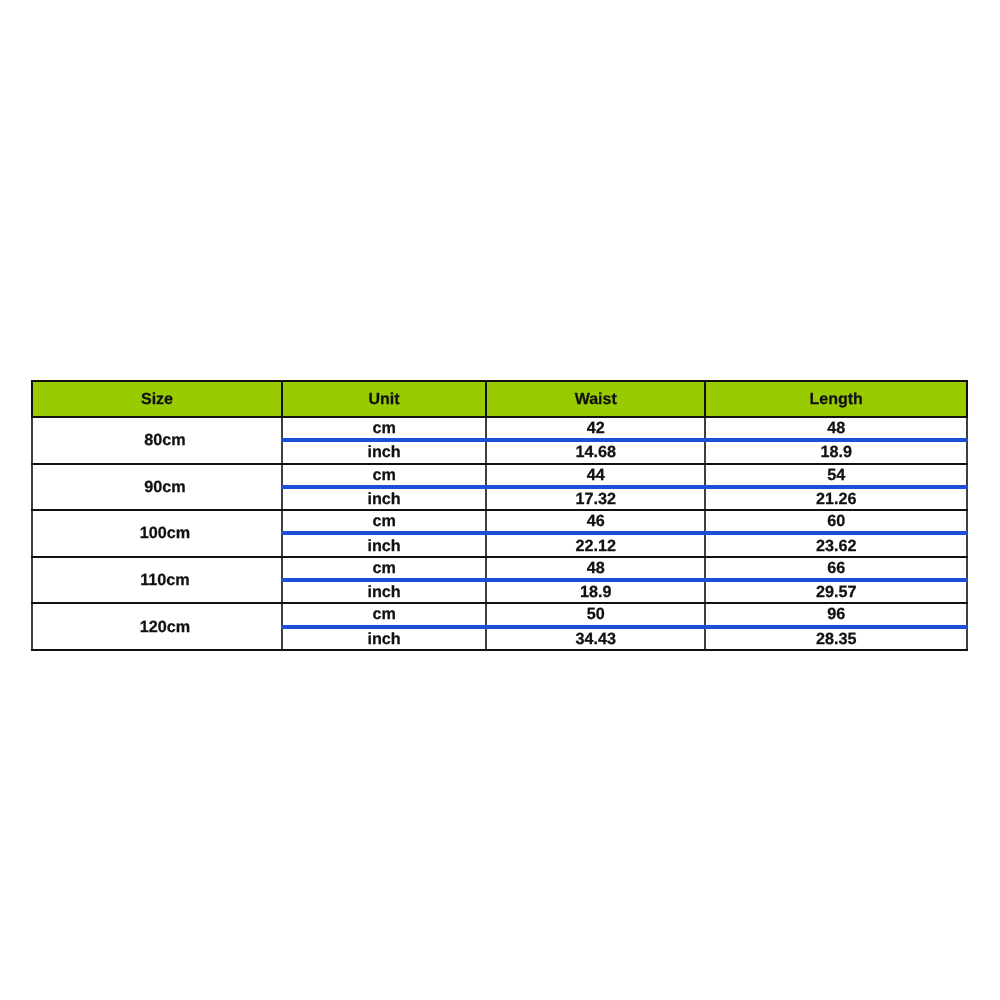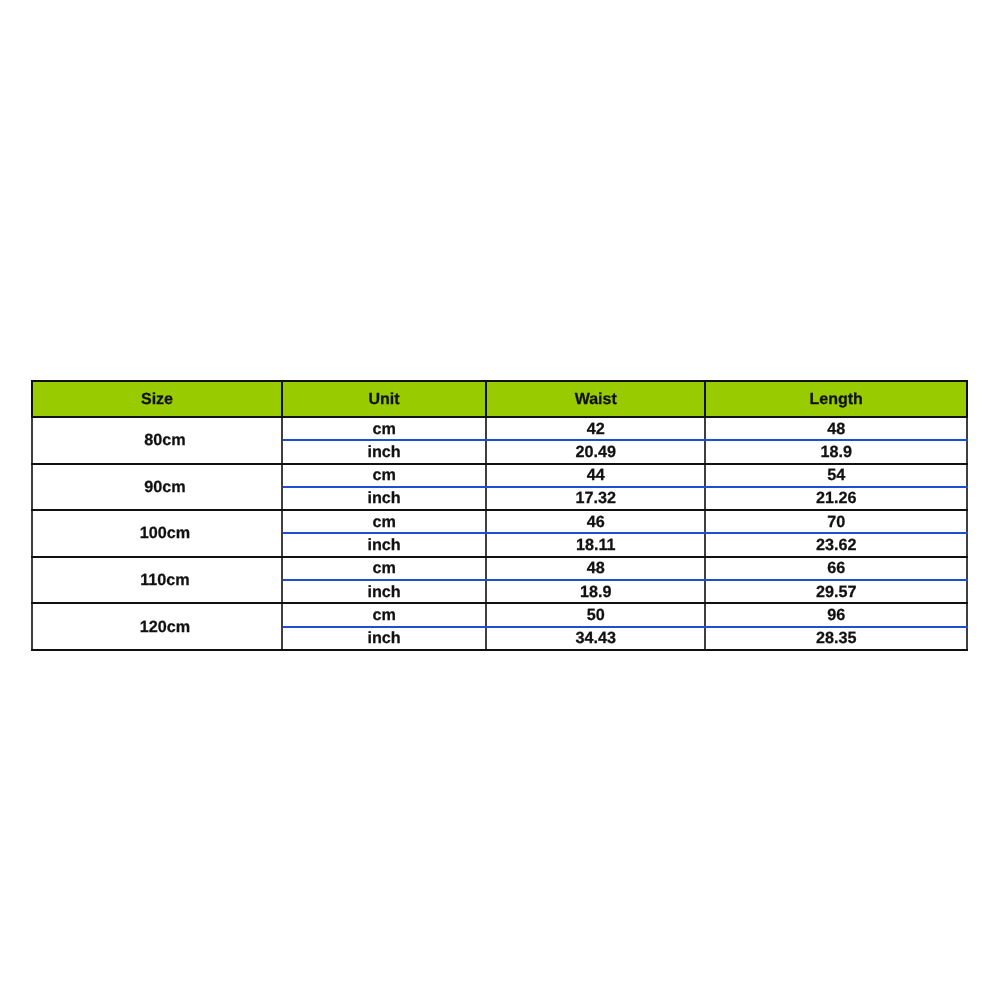--- a/index.html
+++ b/index.html
@@ -25,21 +25,21 @@
     -webkit-text-stroke:0.25px currentColor;
     border-left:2px solid #3f3f3f;
     border-right:2px solid #3f3f3f;
     border-top:2px solid #111111;
     border-bottom:2px solid #111111;
   }
   .size-table thead th{background:#98cc00;height:36px;font-size:16px;padding-top:1px;border-left-color:#111111;border-right-color:#111111;}
   .size-table tbody td{font-size:16.2px;height:23.3px;}
 
   
-  .size-table tr.sub-top td{border-bottom:2px solid #1d4ed8;}
+  .size-table tr.sub-top td{border-bottom:4px solid #1d4ed8;}
   .size-table tr.sub-bot td{border-top:2px solid #434343;}
   .size-table tr.sub-top td.size-col{border-bottom:2px solid #111111;padding-left:16px;}
 
   .size-col{width:235px;}
   .unit-col{width:192px;}
   .waist-col{width:206px;}
   .length-col{width:246px;}
 </style>
 </head>
 <body>
@@ -57,43 +57,43 @@
     <tbody>
 
     <tr class="sub-top">
           <td rowspan="2" class="size-col">80cm</td>
           <td class="unit-col">cm</td>
           <td class="waist-col">42</td>
           <td class="length-col">48</td>
         </tr>
         <tr class="sub-bot">
           <td class="unit-col">inch</td>
-          <td class="waist-col">20.49</td>
+          <td class="waist-col">14.68</td>
           <td class="length-col">18.9</td>
         </tr>
         <tr class="sub-top">
           <td rowspan="2" class="size-col">90cm</td>
           <td class="unit-col">cm</td>
           <td class="waist-col">44</td>
           <td class="length-col">54</td>
         </tr>
         <tr class="sub-bot">
           <td class="unit-col">inch</td>
           <td class="waist-col">17.32</td>
           <td class="length-col">21.26</td>
         </tr>
         <tr class="sub-top">
           <td rowspan="2" class="size-col">100cm</td>
           <td class="unit-col">cm</td>
           <td class="waist-col">46</td>
-          <td class="length-col">70</td>
+          <td class="length-col">60</td>
         </tr>
         <tr class="sub-bot">
           <td class="unit-col">inch</td>
-          <td class="waist-col">18.11</td>
+          <td class="waist-col">22.12</td>
           <td class="length-col">23.62</td>
         </tr>
         <tr class="sub-top">
           <td rowspan="2" class="size-col">110cm</td>
           <td class="unit-col">cm</td>
           <td class="waist-col">48</td>
           <td class="length-col">66</td>
         </tr>
         <tr class="sub-bot">
           <td class="unit-col">inch</td>

